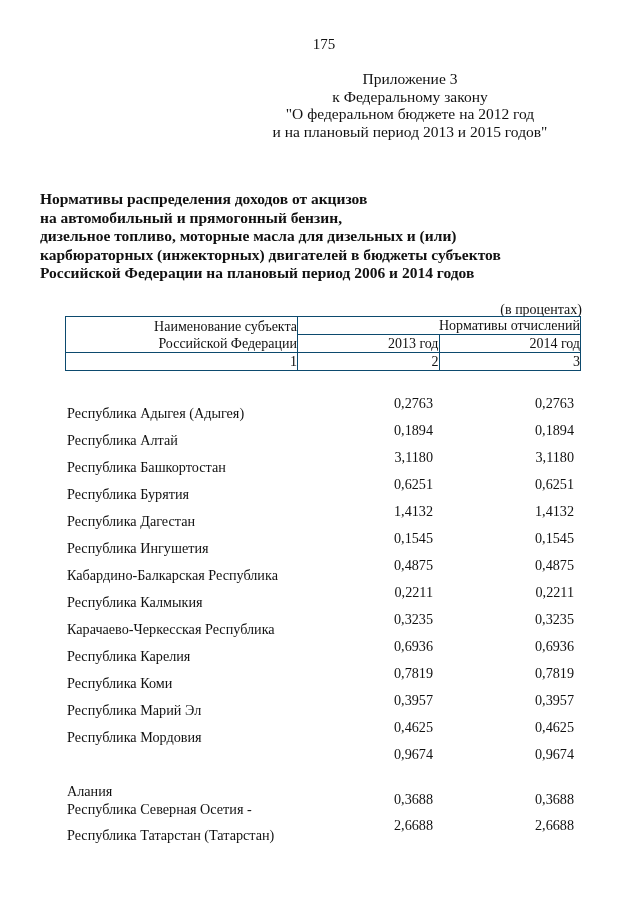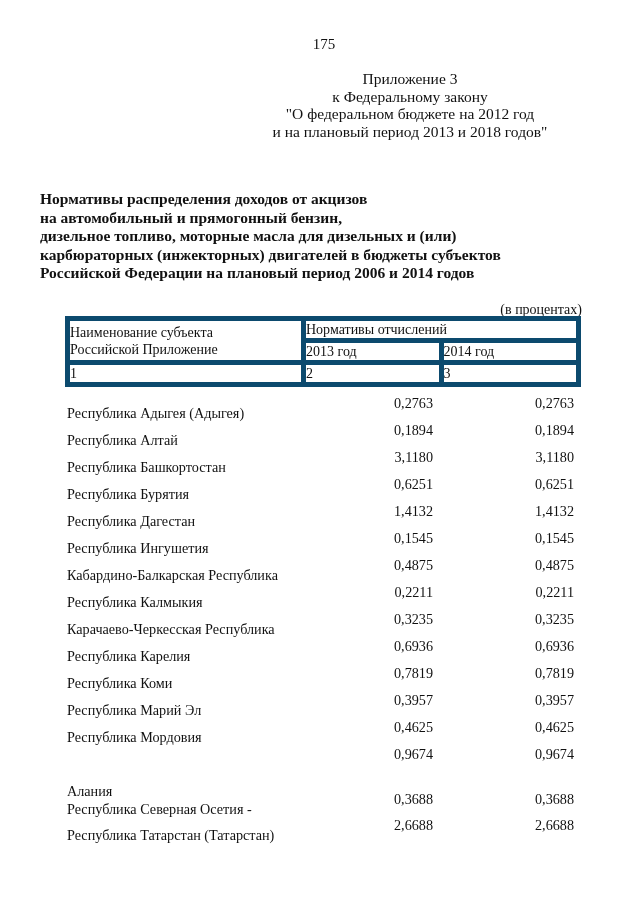--- a/index.html
+++ b/index.html
@@ -9,58 +9,58 @@
                  font-size: 15px; padding-left: 8px; box-sizing: border-box; }
   .appendix { position: absolute; top: 70px; left: 240px; width: 340px; text-align: center;
               font-size: 15.5px; line-height: 17.5px; }
   .appendix div { white-space: nowrap; }
   .doc-title { position: absolute; top: 190px; left: 40px; width: 565px; text-align: left;
                font-size: 15.5px; font-weight: bold; line-height: 18.5px; }
   .doc-title div { white-space: nowrap; }
   .units { position: absolute; top: 302px; right: 58px; font-size: 14px; }
   table.hdr { position: absolute; top: 316px; left: 65px; width: 516px;
               border-collapse: collapse; font-size: 14px; }
-  table.hdr td { border: 5px solid #0c4a6e; text-align: left; padding: 0; height: 17px; line-height: 17px; }
+  table.hdr td { border: 1px solid #0c4a6e; text-align: right; padding: 0; height: 17px; line-height: 17px; }
   table.hdr td.name-head { width: 231px; vertical-align: middle; }
   .rows { position: absolute; top: 393px; left: 67px; width: 510px; font-size: 14.2px; }
   .row { position: relative; height: 27px; }
   .row.double { height: 44px; }
   .row .name { position: absolute; left: 0; top: 11px; line-height: 18px; width: 260px; }
   .row .v2013 { position: absolute; right: 144px; bottom: 8px; line-height: 18px; }
   .row .v2014 { position: absolute; right: 3px; bottom: 8px; line-height: 18px; }
   .row.double .v2013, .row.double .v2014 { bottom: 7px; }
 </style>
 </head>
 <body>
 
 <div class="page-number">175</div>
 
 <div class="appendix">
   <div>Приложение 3</div>
   <div>к Федеральному закону</div>
   <div>"О федеральном бюджете на 2012 год</div>
-  <div>и на плановый период  2013 и 2018 годов"</div>
+  <div>и на плановый период  2013 и 2015 годов"</div>
 </div>
 
 <div class="doc-title">
   <div>Нормативы распределения доходов от акцизов</div>
   <div>на автомобильный и прямогонный бензин,</div>
   <div>дизельное топливо, моторные масла для дизельных и (или)</div>
   <div>карбюраторных (инжекторных) двигателей в бюджеты субъектов</div>
   <div>Российской Федерации на плановый период 2006 и 2014 годов</div>
 </div>
 
 <div class="units">(в процентах)</div>
 
 <table class="hdr">
   <tbody>
       <tr>
     <td class="name-head" rowspan="2">
       <div>Наименование субъекта</div>
-      <div>Российской Приложение</div>
+      <div>Российской Федерации</div>
     </td>
     <td colspan="2">Нормативы отчислений</td>
   </tr>
   <tr>
     <td>2013 год</td>
     <td>2014 год</td>
   </tr>
   <tr>
     <td>1</td>
     <td>2</td>

